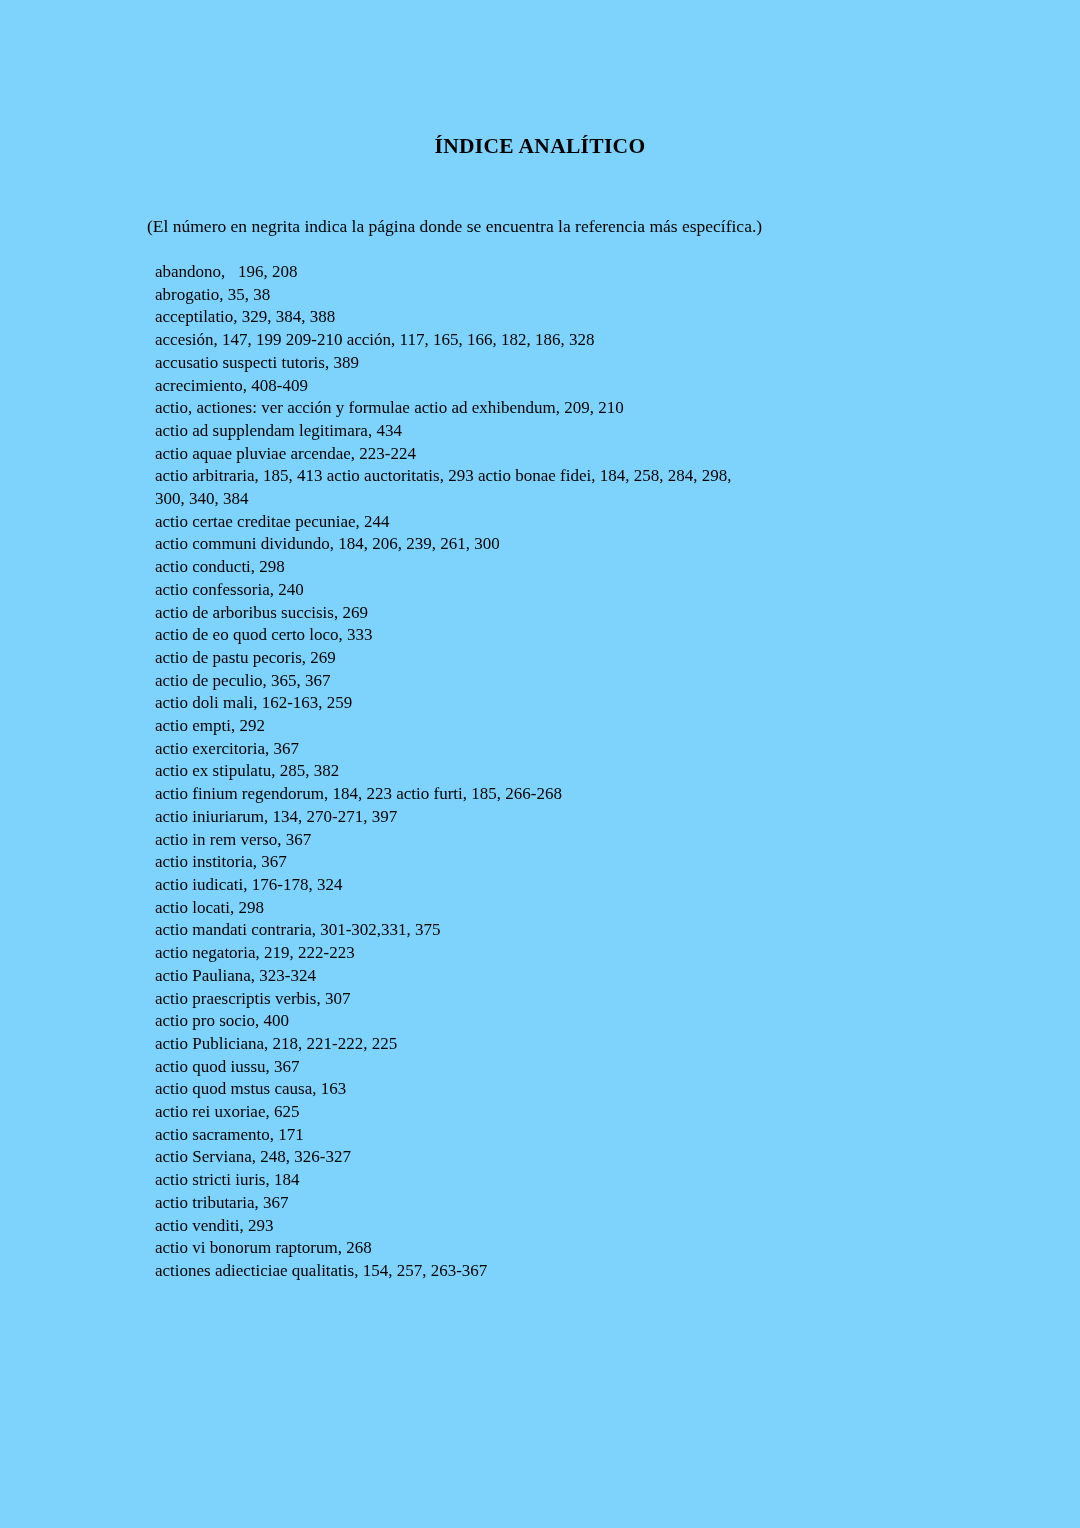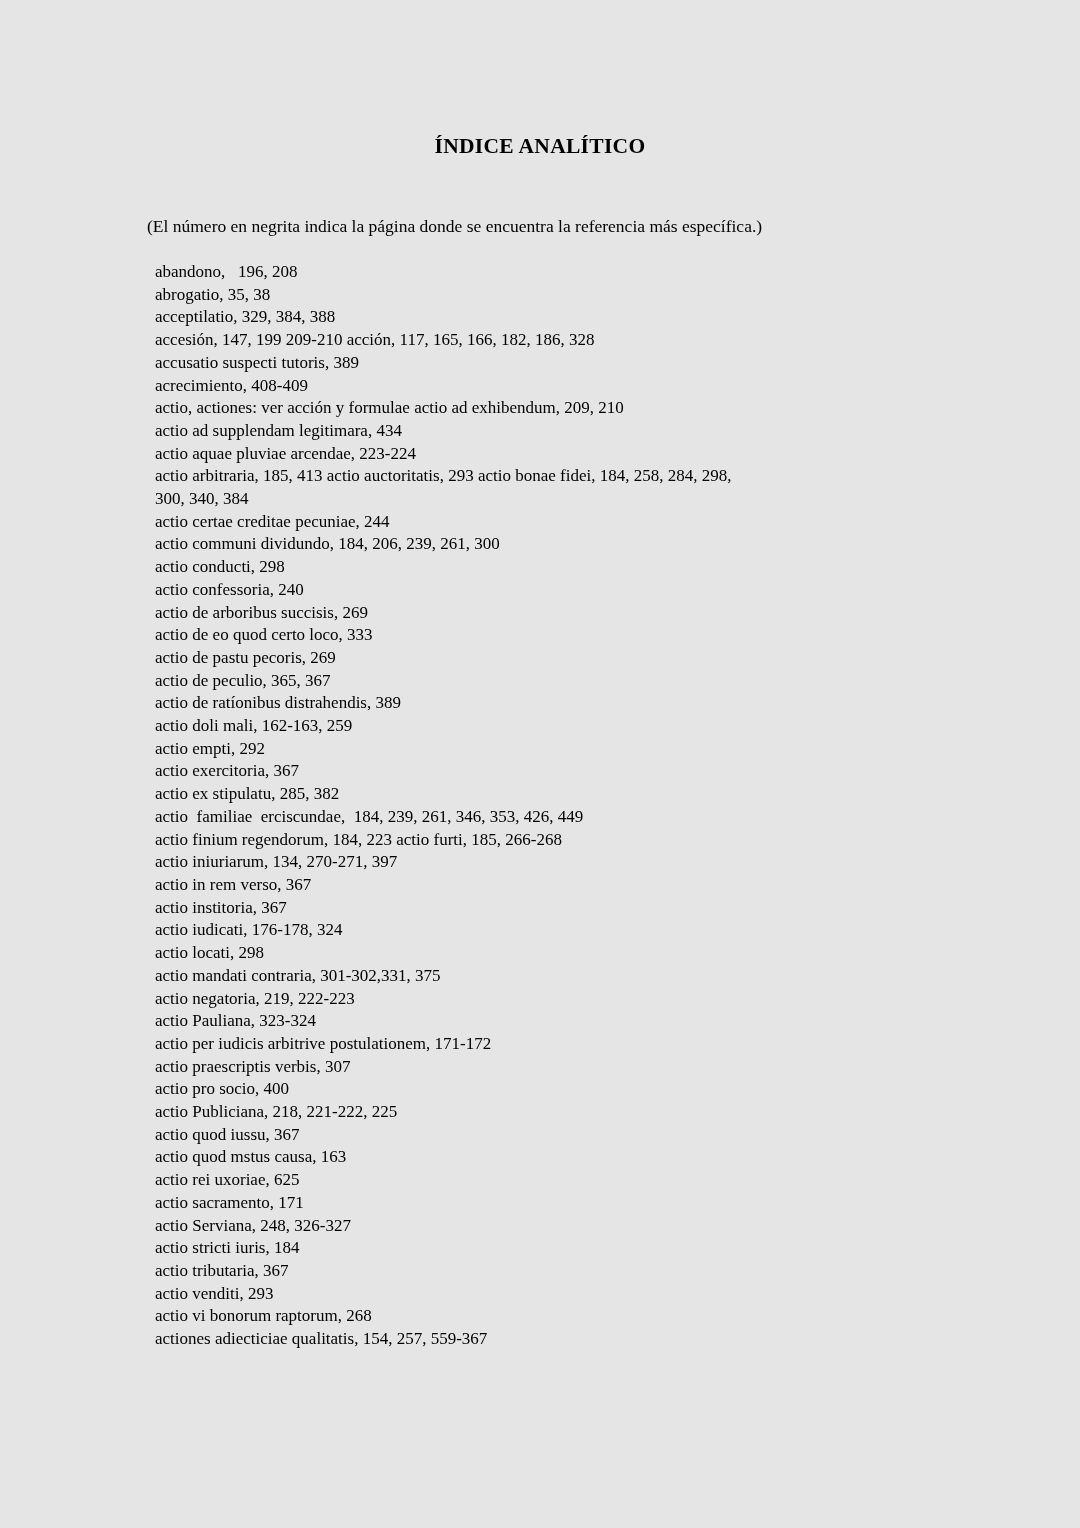--- a/index.html
+++ b/index.html
@@ -8,21 +8,21 @@
     height: 1528px;
     background: #ffffff;
     font-family: "Liberation Serif", "DejaVu Serif", serif;
     color: #000000;
     overflow: hidden;
   }
   .page {
     position: relative;
     width: 1080px;
     height: 1528px;
-    background: #e5e5e5;
+    background: #7dd3fc;
   }
   .title {
     position: absolute;
     top: 132px;
     left: 0;
     width: 1080px;
     text-align: center;
     font-size: 21.5px;
     font-weight: bold;
     letter-spacing: 0.3px;
@@ -70,43 +70,40 @@
       <div class="entry">actio arbitraria, 185, 413 actio auctoritatis, 293 actio bonae fidei, 184, 258, 284, 298,</div>
       <div class="entry">300, 340, 384</div>
       <div class="entry">actio certae creditae pecuniae, 244</div>
       <div class="entry">actio communi dividundo, 184, 206, 239, 261, 300</div>
       <div class="entry">actio conducti, 298</div>
       <div class="entry">actio confessoria, 240</div>
       <div class="entry">actio de arboribus succisis, 269</div>
       <div class="entry">actio de eo quod certo loco, 333</div>
       <div class="entry">actio de pastu pecoris, 269</div>
       <div class="entry">actio de peculio, 365, 367</div>
-      <div class="entry">actio de ratíonibus distrahendis, 389</div>
       <div class="entry">actio doli mali, 162-163, 259</div>
       <div class="entry">actio empti, 292</div>
       <div class="entry">actio exercitoria, 367</div>
       <div class="entry">actio ex stipulatu, 285, 382</div>
-      <div class="entry">actio  familiae  erciscundae,  184, 239, 261, 346, 353, 426, 449</div>
       <div class="entry">actio finium regendorum, 184, 223 actio furti, 185, 266-268</div>
       <div class="entry">actio iniuriarum, 134, 270-271, 397</div>
       <div class="entry">actio in rem verso, 367</div>
       <div class="entry">actio institoria, 367</div>
       <div class="entry">actio iudicati, 176-178, 324</div>
       <div class="entry">actio locati, 298</div>
       <div class="entry">actio mandati contraria, 301-302,331, 375</div>
       <div class="entry">actio negatoria, 219, 222-223</div>
       <div class="entry">actio Pauliana, 323-324</div>
-      <div class="entry">actio per iudicis arbitrive postulationem, 171-172</div>
       <div class="entry">actio praescriptis verbis, 307</div>
       <div class="entry">actio pro socio, 400</div>
       <div class="entry">actio Publiciana, 218, 221-222, 225</div>
       <div class="entry">actio quod iussu, 367</div>
       <div class="entry">actio quod mstus causa, 163</div>
       <div class="entry">actio rei uxoriae, 625</div>
       <div class="entry">actio sacramento, 171</div>
       <div class="entry">actio Serviana, 248, 326-327</div>
       <div class="entry">actio stricti iuris, 184</div>
       <div class="entry">actio tributaria, 367</div>
       <div class="entry">actio venditi, 293</div>
       <div class="entry">actio vi bonorum raptorum, 268</div>
-      <div class="entry">actiones adiecticiae qualitatis, 154, 257, 559-367</div>
+      <div class="entry">actiones adiecticiae qualitatis, 154, 257, 263-367</div>
     </div>
 </div>
 
 </body></html>

